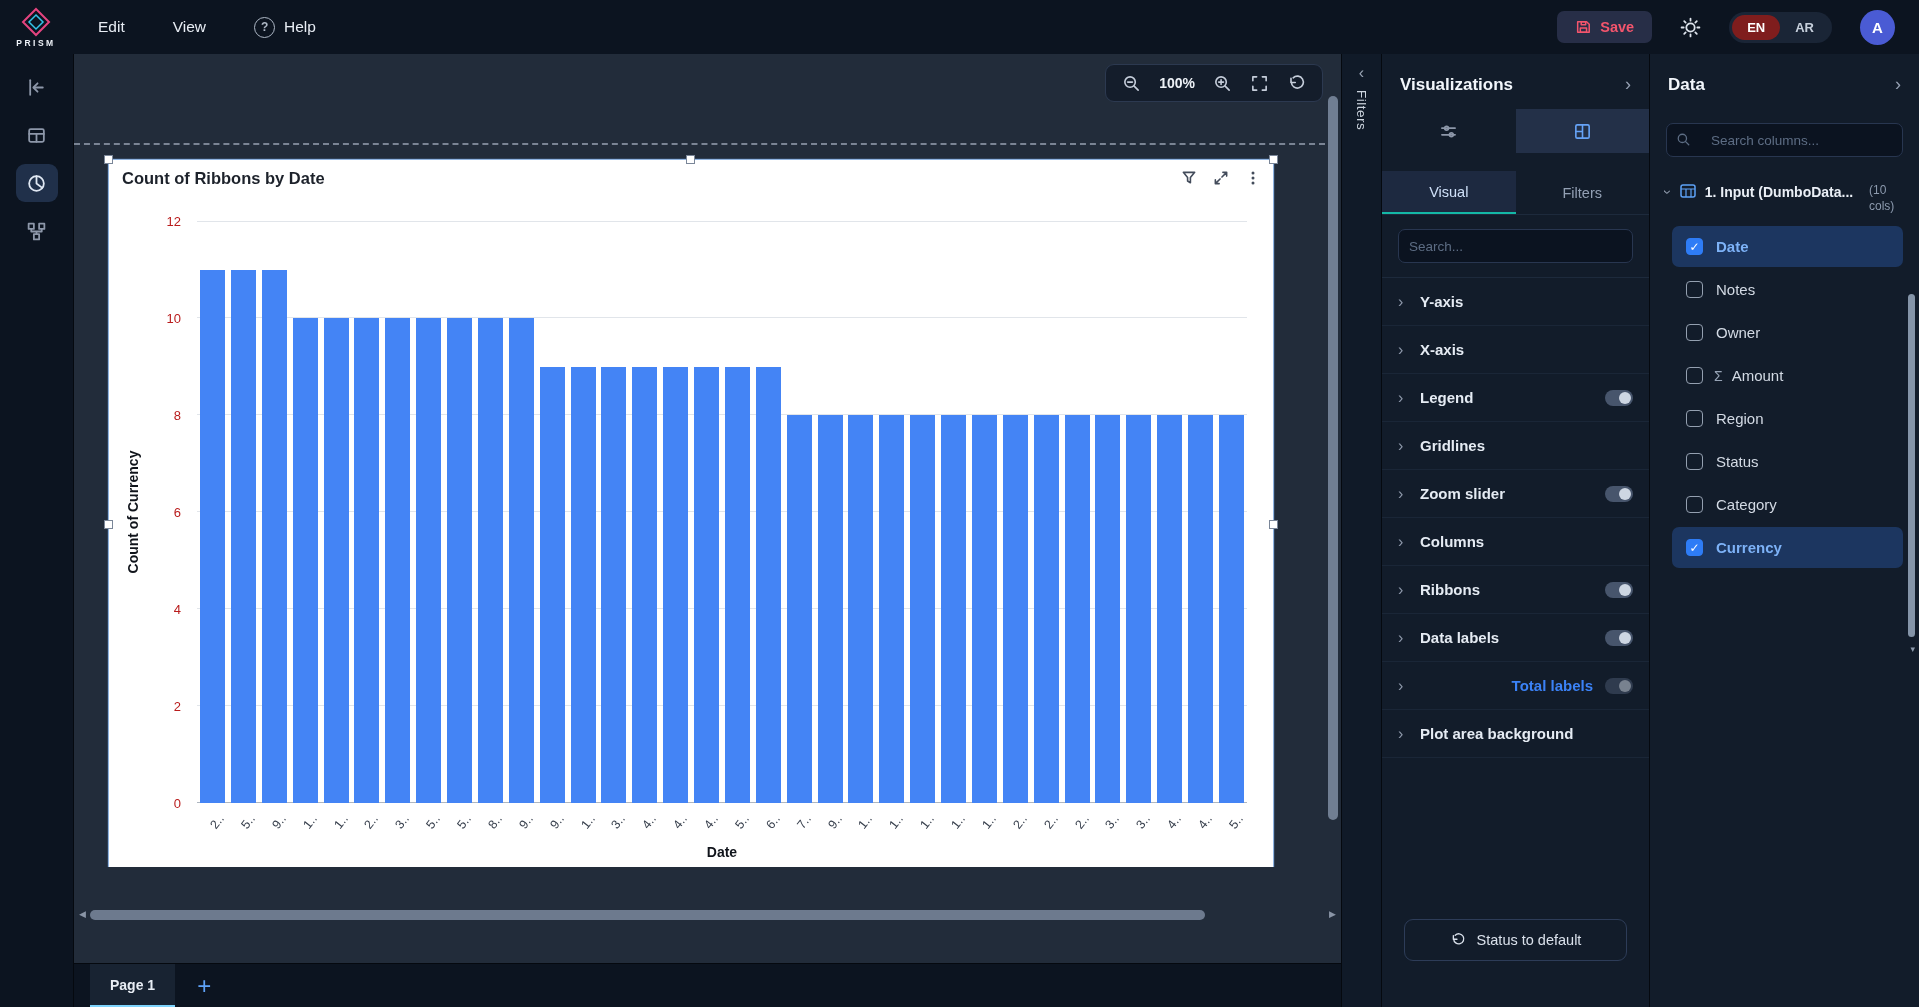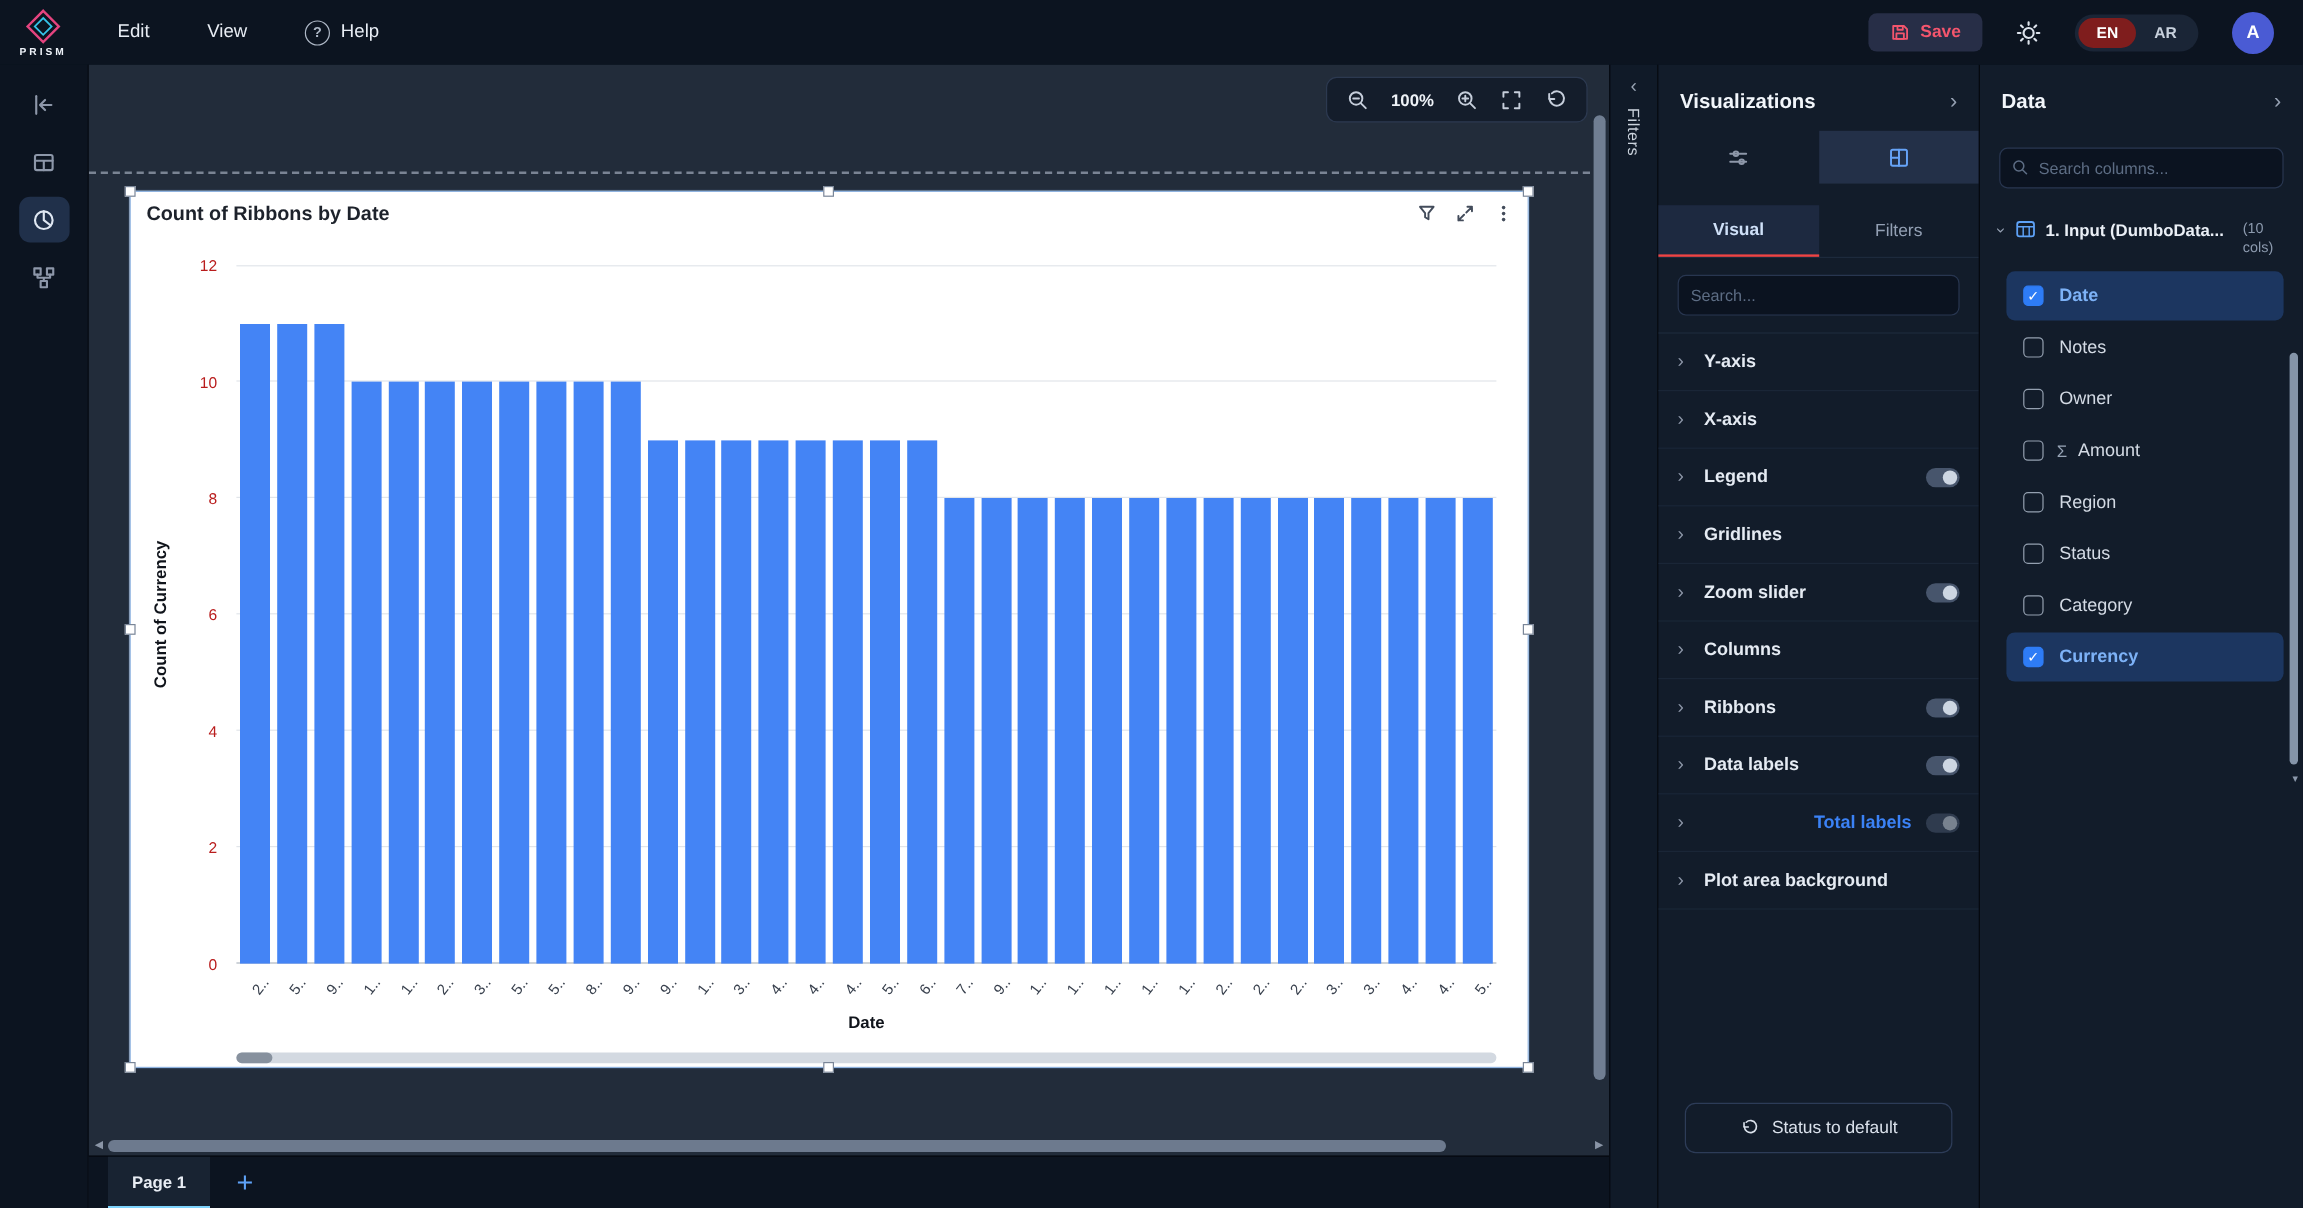--- a/index.html
+++ b/index.html
@@ -23,21 +23,21 @@
   .lang .active{background:#7f1d1d;color:#fff;}
   .lang .inactive{color:#c7d0dc;}
   .avatar{width:35px;height:35px;border-radius:50%;background:#4a5bd4;color:#fff;display:flex;align-items:center;justify-content:center;font-weight:700;font-size:15px;cursor:pointer;}
 
   
   .main{flex:1;display:flex;min-height:0;}
   .rail{width:74px;flex:0 0 74px;background:#0c1420;border-right:1px solid #05090f;display:flex;flex-direction:column;align-items:center;padding-top:14px;gap:10px;}
   .rail-btn{width:42px;height:38px;display:flex;align-items:center;justify-content:center;color:#8d97a9;border-radius:9px;cursor:pointer;}
   .rail-btn.active{background:#20304a;color:#dfe7f2;}
 
-  .canvas-col{flex:1;display:flex;flex-direction:column;min-width:0;background:#222c3a;}
+  .canvas-col{flex:1;display:flex;flex-direction:column;min-width:0;background:#222c3a;gap:40px;}
   .canvas{flex:1;position:relative;overflow:hidden;}
   .zoombar{position:absolute;top:10px;right:18px;height:38px;background:#141d2b;border:1px solid #2c3950;border-radius:9px;display:flex;align-items:center;gap:18px;padding:0 16px;color:#c6cedb;z-index:5;}
   .zoombar>span{display:flex;align-items:center;cursor:pointer;}
   .zoom-pct{font-size:14px;color:#eef2f7;font-weight:600;cursor:default;}
   .dashed-guide{position:absolute;top:89px;left:0;right:16px;border-top:2px dashed #8a94a4;opacity:.85;}
 
   
   .visual{position:absolute;left:34px;top:105px;width:1166px;height:731px;background:#fff;border:1px solid #8fb3e0;box-shadow:0 0 0 1px rgba(110,160,230,.18);}
   .handle{position:absolute;width:9px;height:9px;background:#fff;border:1.5px solid #7a8698;z-index:6;}
   .h-tl{left:-5px;top:-5px;}.h-tm{left:calc(50% - 5px);top:-5px;}.h-tr{right:-5px;top:-5px;}
@@ -82,25 +82,25 @@
   .viz-panel{width:268px;flex:0 0 268px;}
   .data-panel{width:270px;flex:0 0 270px;position:relative;}
   .panel-head{display:flex;align-items:center;justify-content:space-between;padding:20px 18px 14px;}
   .panel-title{font-size:17px;font-weight:700;color:#f2f6fb;}
   .panel-chev{color:#95a0b2;font-size:18px;cursor:pointer;}
   .icon-tabs{display:flex;height:44px;margin-bottom:18px;}
   .icon-tab{flex:1;display:flex;align-items:center;justify-content:center;color:#8d97a9;cursor:pointer;}
   .icon-tab.active{background:#233048;color:#66a3f7;}
   .vg-tabs{display:flex;height:44px;border-bottom:1px solid #1d2a3c;}
   .vg-tab{flex:1;display:flex;align-items:center;justify-content:center;font-size:14.5px;color:#93a0b4;cursor:pointer;}
-  .vg-tab.active{background:#1d2940;color:#cfe0f8;font-weight:700;border-bottom:2px solid #ef4444;}
+  .vg-tab.active{background:#1d2940;color:#cfe0f8;font-weight:400;border-bottom:2px solid #14b8a6;}
   .search-wrap{margin:14px 16px;position:relative;}
   .search-wrap .mag{position:absolute;left:10px;top:9px;color:#5d6d84;}
   .search-input{width:100%;height:34px;background:#0b1320;border:1px solid #283650;border-radius:7px;color:#dfe6ef;font-size:13.5px;padding:0 10px;font-family:inherit;outline:none;}
-  .search-input.with-icon{padding-left:32px;}
+  .search-input.with-icon{padding-left:44px;}
   .search-input::placeholder{color:#5d6d84;}
   .vz-rows{border-top:1px solid #1d2a3c;}
   .vz-row{height:48px;display:flex;align-items:center;gap:12px;padding:0 16px;border-bottom:1px solid #1a2637;cursor:pointer;}
   .vz-row .chev{color:#8d97a9;font-size:16px;width:10px;}
   .vz-label{flex:1;font-size:15px;font-weight:600;color:#e5ebf3;}
   .vz-row.disabled .vz-label{color:#3b82f6;text-align:right;}
   .toggle{width:28px;height:16px;border-radius:9px;background:#47556c;position:relative;flex:0 0 28px;cursor:pointer;}
   .toggle .knob{position:absolute;right:2px;top:2px;width:12px;height:12px;border-radius:50%;background:#cdd6e2;}
   .vz-row.disabled .toggle{opacity:.55;}
   .reset-btn{margin:auto 22px 46px;height:42px;border:1px solid #2d3c58;border-radius:9px;display:flex;align-items:center;justify-content:center;gap:11px;color:#dae1eb;font-size:14.5px;cursor:pointer;background:transparent;}

